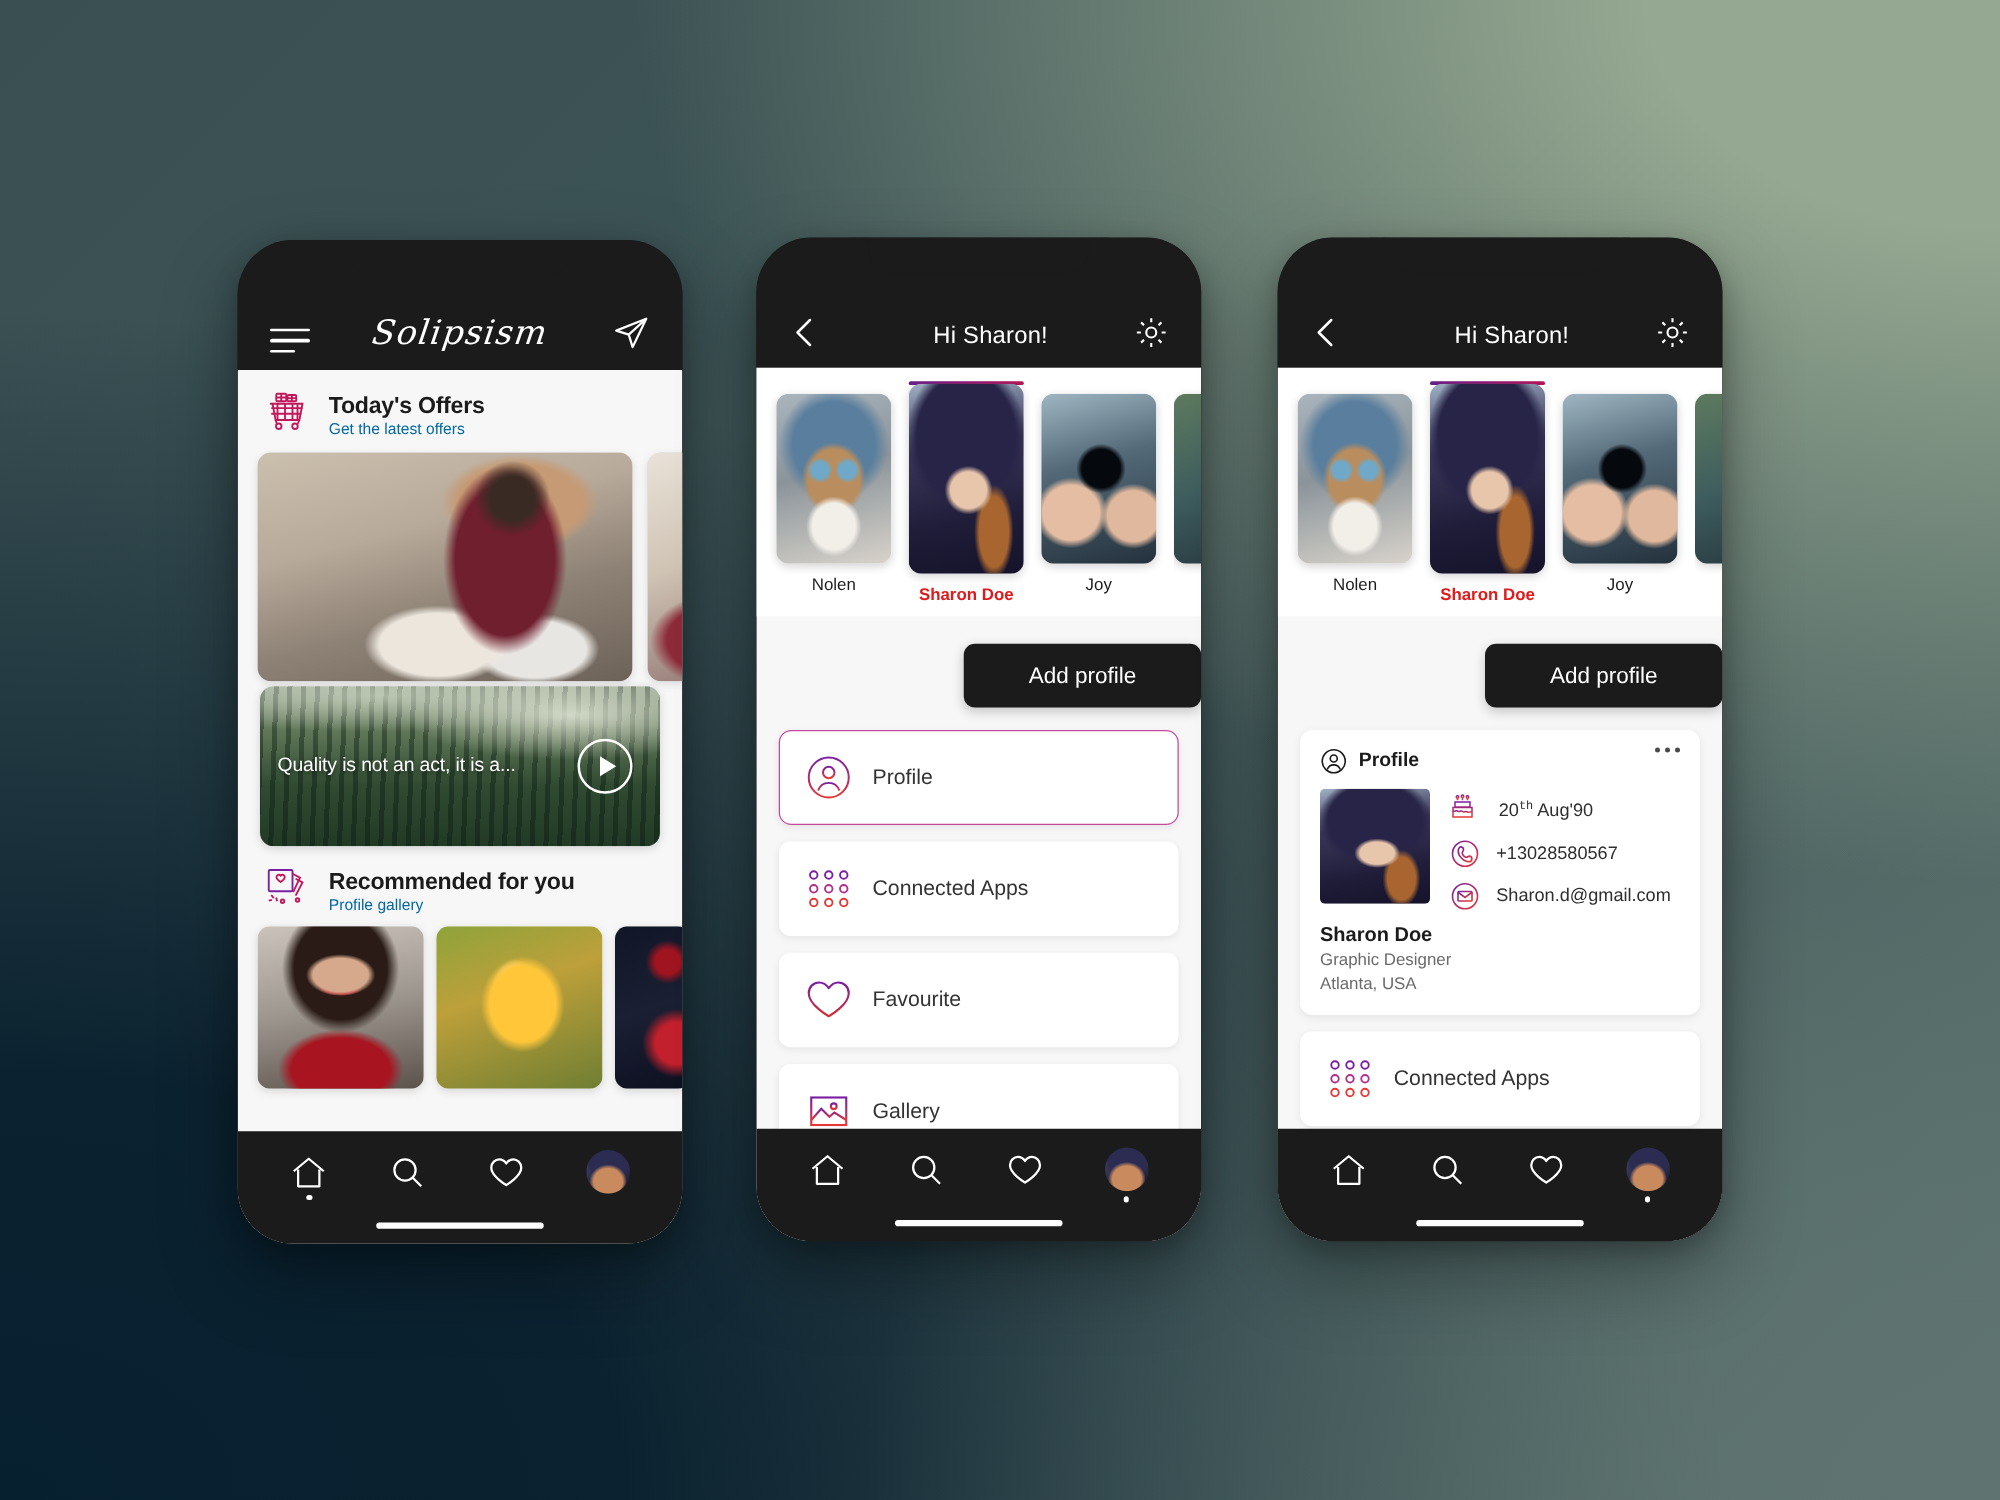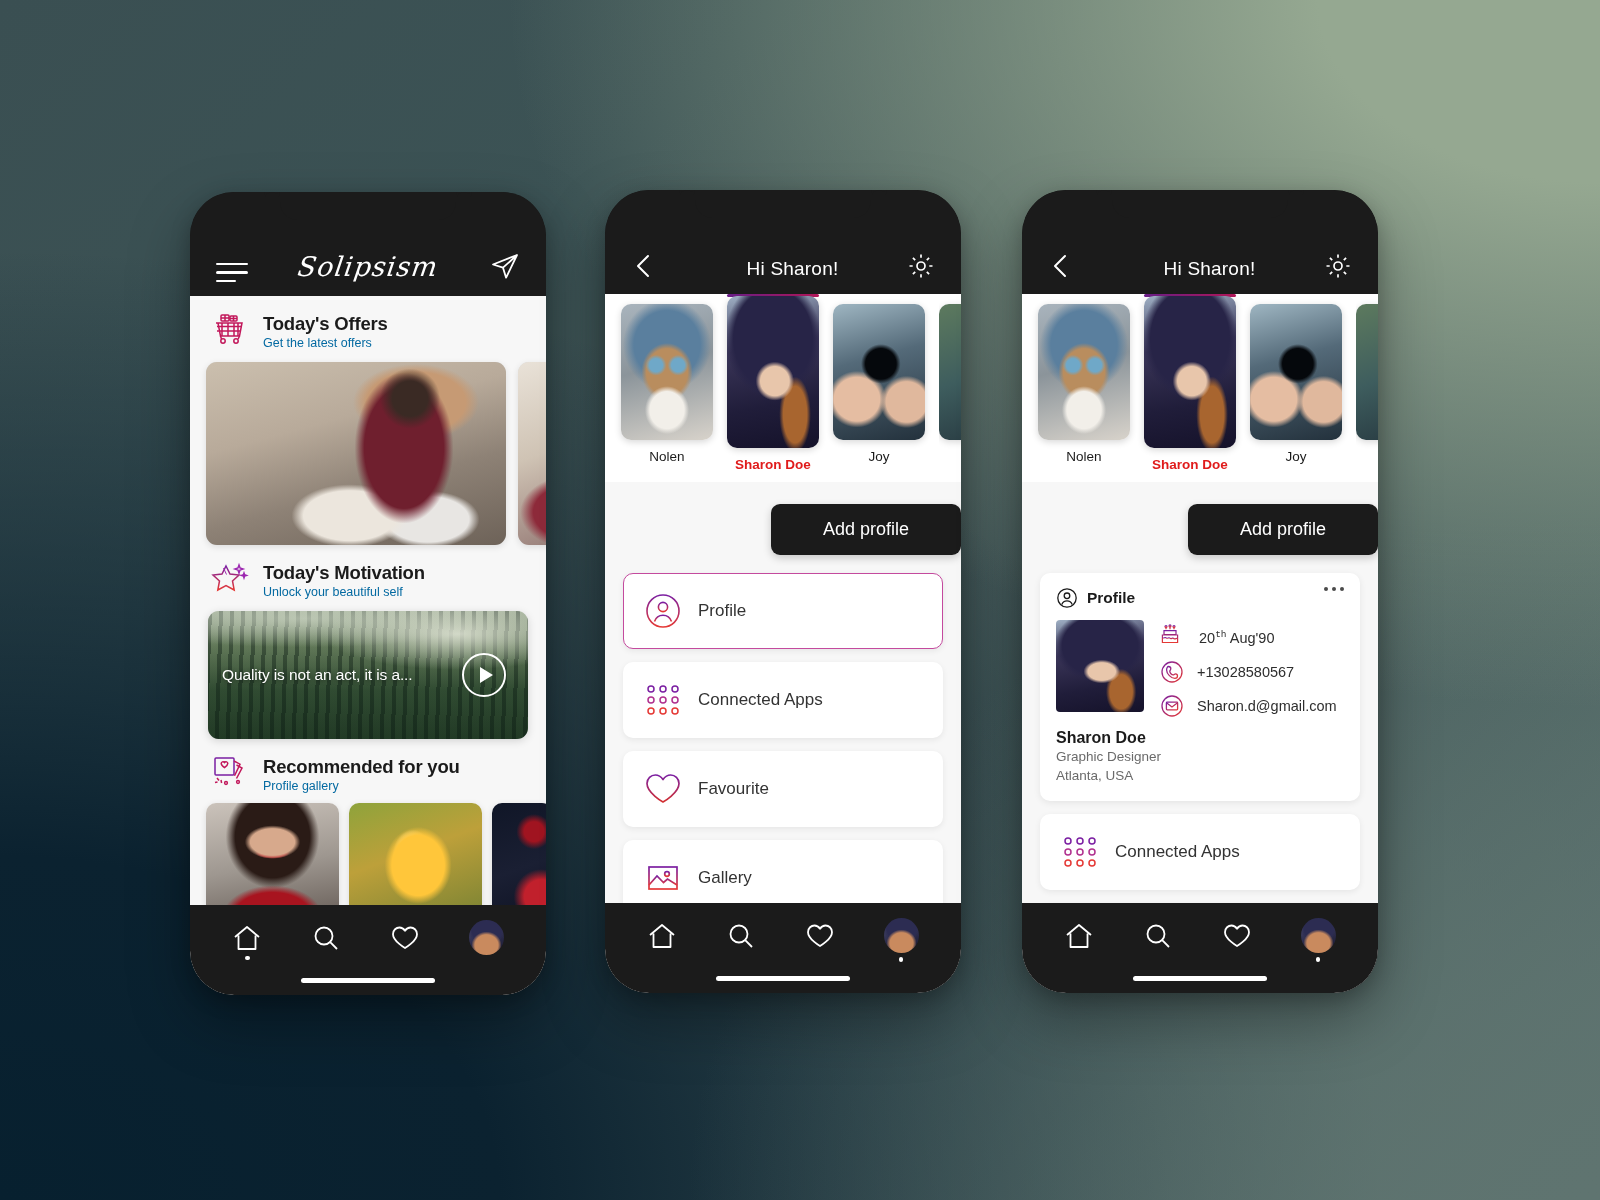--- a/index.html
+++ b/index.html
@@ -227,21 +227,21 @@
   .nav-dot.hide { background: transparent; }
   .nav-avatar {
     width: 35px; height: 35px; border-radius: 50%; overflow: hidden;
     background:
       radial-gradient(ellipse 55% 50% at 50% 72%, #c98a5e 0 60%, rgba(201,138,94,0) 78%),
       radial-gradient(ellipse 60% 58% at 50% 28%, #2c2c52 0 70%, rgba(44,44,82,0) 85%),
       linear-gradient(160deg, #4a4a70 0%, #2a2a48 60%, #17172c 100%);
   }
 
   
-  .stories-wrap { background: #fff; padding: 0 0 10px 0; }
+  .stories-wrap { background: #fff; padding: 11px 0 10px 0; }
   .stories { display: flex; gap: 14px; padding-left: 16px; align-items: flex-start; }
   .story { flex: 0 0 auto; width: 92px; text-align: center; position: relative; cursor: pointer; }
   .story .bar { height: 3px; border-radius: 3px; background: transparent; margin-bottom: 7px; width: 92px; }
   .story.active .bar { background: linear-gradient(90deg, #6b1f8a, #b5175a); }
   .story .thumb {
     width: 92px; height: 136px; border-radius: 10px; overflow: hidden;
     box-shadow: 0 2px 7px rgba(0,0,0,0.16);
     position: relative;
   }
   .story.active .thumb { height: 152px; margin-top: -8px; }
@@ -366,40 +366,20 @@
 
         <div class="carousel">
           <div class="offer-card w1">
               <div class="ph shopper"></div>
             </div>
           <div class="offer-card w2">
               <div class="ph rack"></div>
             </div>
         </div>
 
-        <div class="sec-head">
-          <span class="sec-ico">
-            <svg viewBox="0 0 40 40" width="40" height="40" fill="none" stroke="#9c27b0" stroke-width="1.5">
-              <path d="M16 7l4 8 9 1-6.5 6 1.7 9-8.2-4.4L7.8 31l1.7-9L3 16l9-1z" stroke="url(#g1)"></path>
-              <path d="M13.5 9l3 6.5" stroke="#9c27b0" stroke-width="1"></path>
-              <path d="M29 6l1 3 3 1-3 1-1 3-1-3-3-1 3-1z"></path>
-              <path d="M34 14l.6 1.8 1.8.6-1.8.6-.6 1.8-.6-1.8-1.8-.6 1.8-.6z"></path>
-              <defs>
-                  <linearGradient id="g1" x1="0" y1="0" x2="0" y2="1">
-                <stop offset="0" stop-color="#7b1fa2"></stop>
-                    <stop offset="1" stop-color="#e53935"></stop>
-              </linearGradient>
-                </defs>
-            </svg>
-          </span>
-          <span class="sec-txt">
-            <h3>Today's Motivation</h3>
-            <p>Unlock your beautiful self</p>
-          </span>
-        </div>
 
         <div class="video-card">
           <div class="forest"></div>
           <div class="vid-quote">Quality is not an act, it is a...</div>
           <div class="play-btn"></div>
         </div>
 
         <div class="sec-head">
           <span class="sec-ico">
             <svg viewBox="0 0 40 40" width="40" height="40" fill="none" stroke="#c2185b" stroke-width="1.5">

